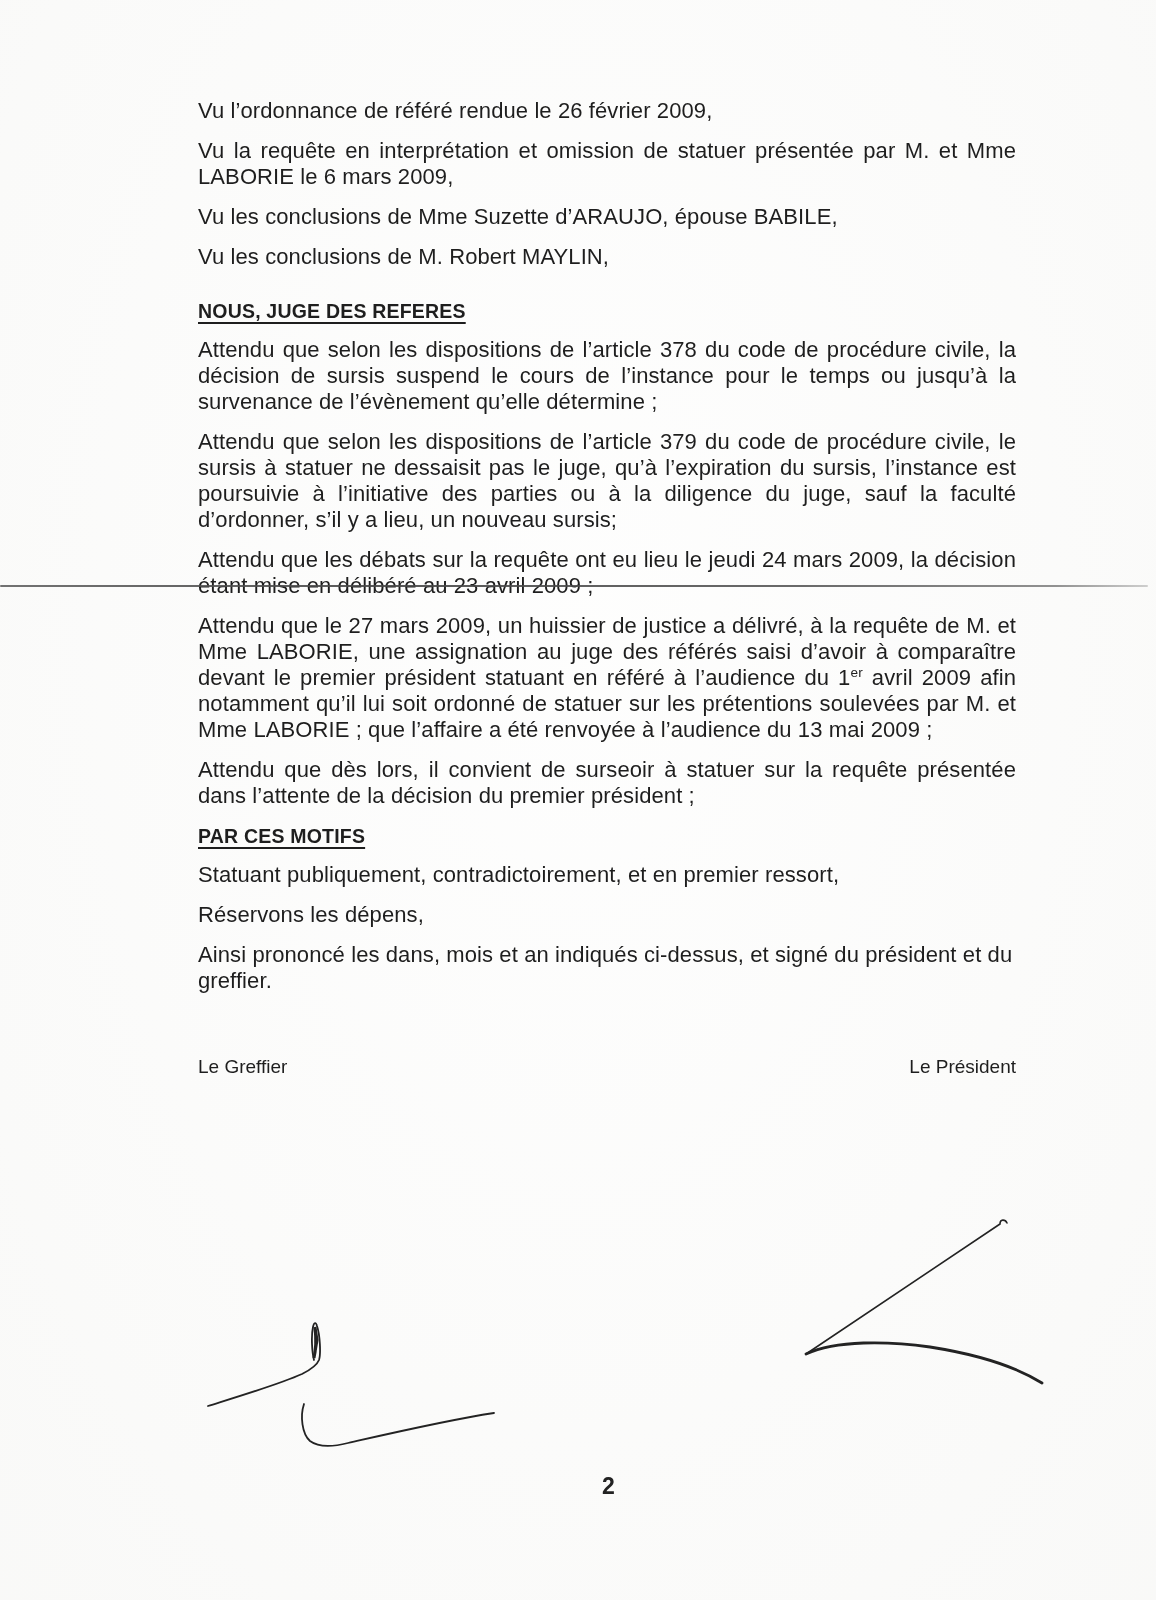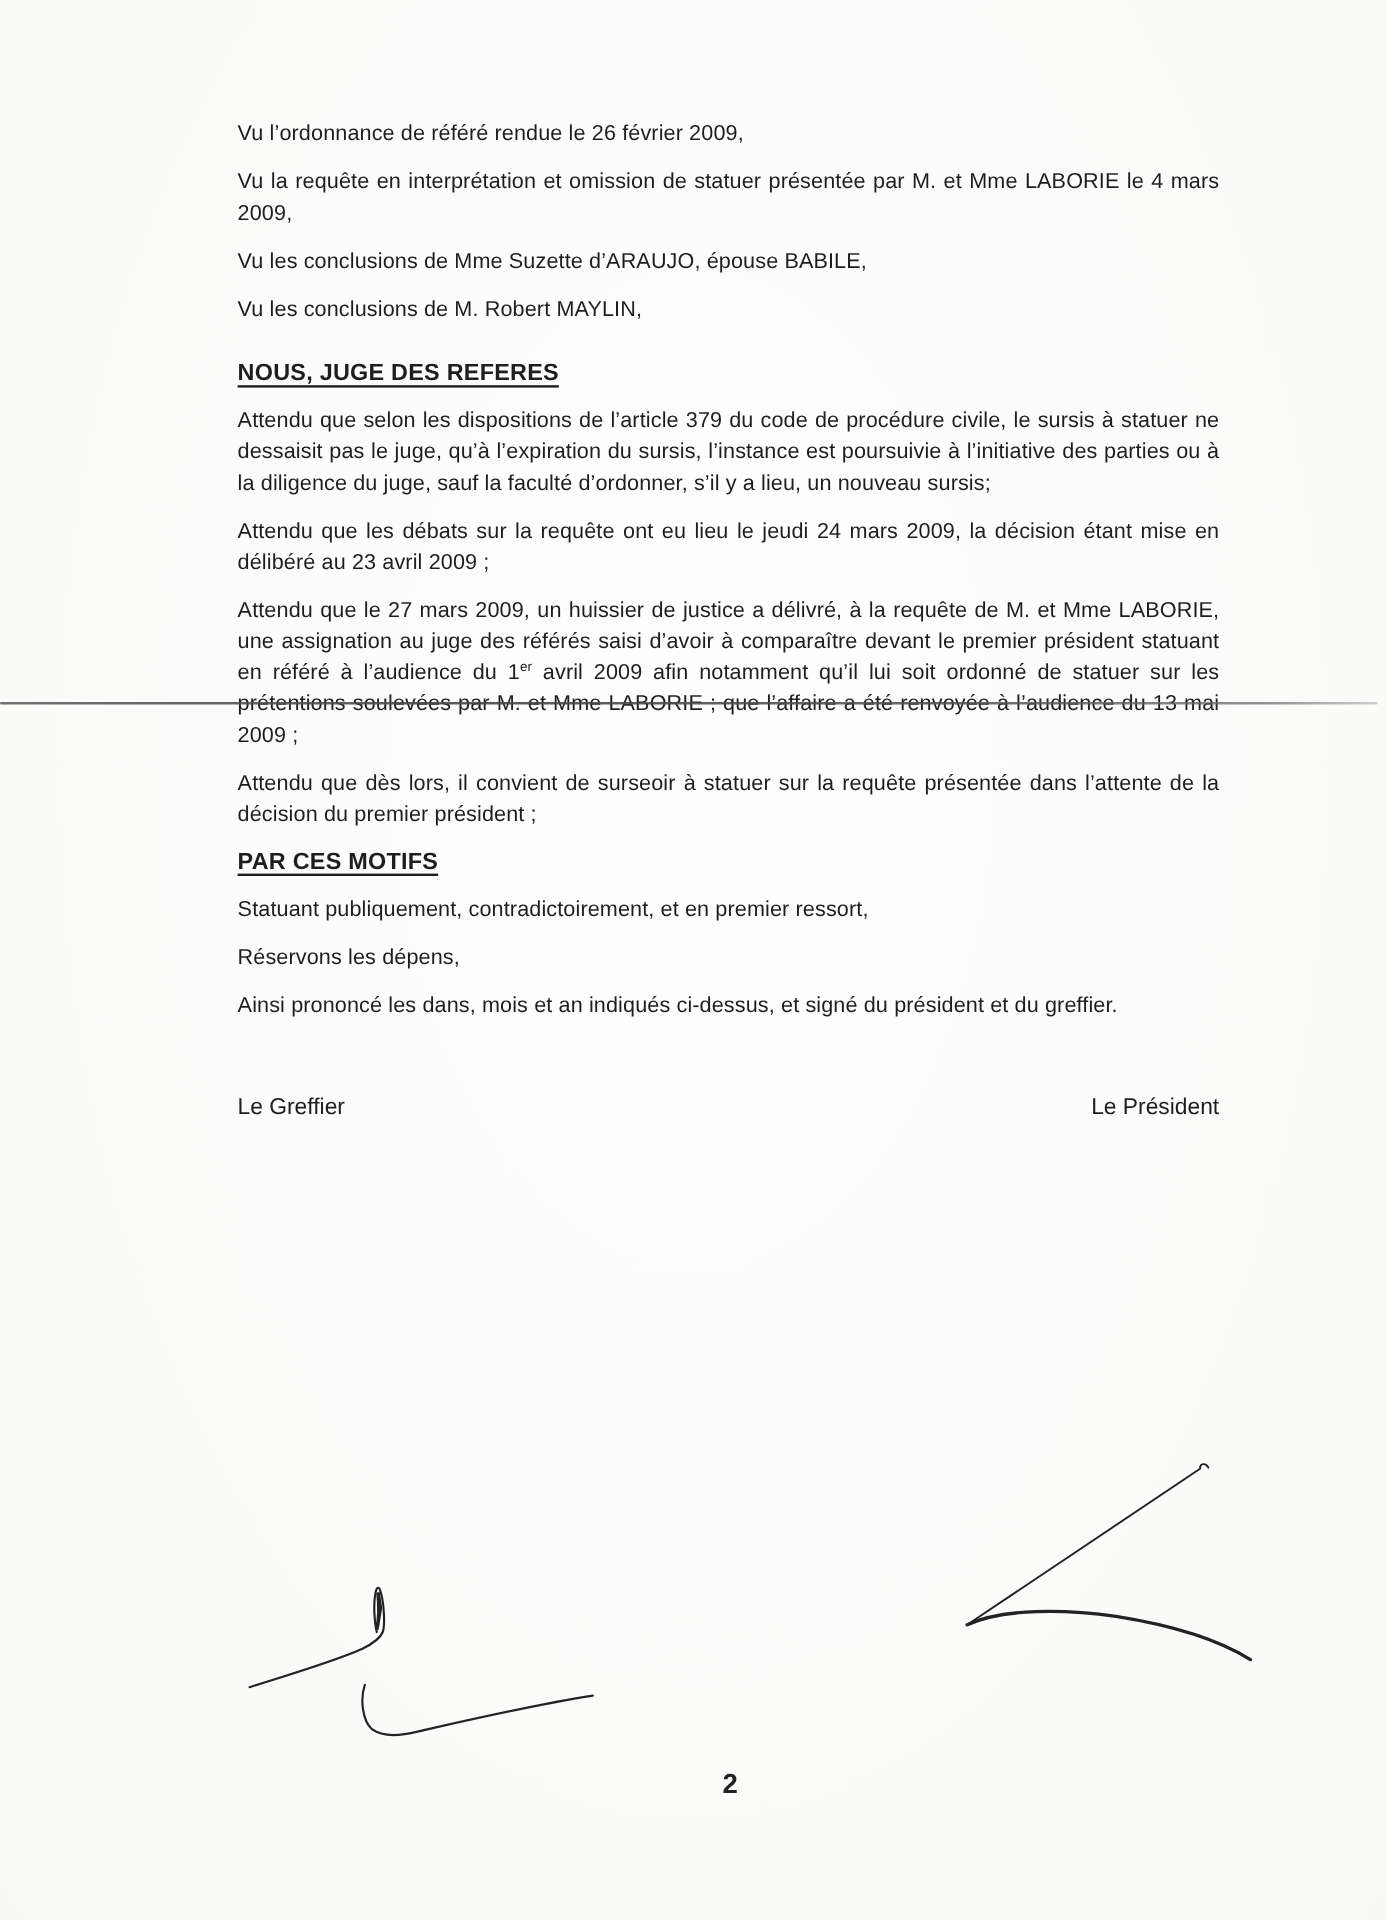--- a/index.html
+++ b/index.html
@@ -22,21 +22,21 @@
       #fcfcfb;
   }
   .text-col {
     position: absolute;
     left: 198px;
     top: 98px;
     width: 818px;
   }
   .text-col p {
     margin: 0 0 14px 0;
-    font-size: 18px;
+    font-size: 22px;
     line-height: 26px;
     letter-spacing: 0.1px;
   }
   .text-col p.j { text-align: justify; }
   .hd {
     font-size: 19.5px;
     line-height: 26px;
     font-weight: bold;
     letter-spacing: 0.2px;
     margin: 0 0 13px 0;
@@ -91,26 +91,27 @@
     color: #222;
   }
 </style>
 </head>
 <body>
 
 <div class="sheet">
 
   <main class="text-col">
     <p>Vu l’ordonnance de référé rendue le 26 février 2009,</p>
-    <p class="j">Vu la requête en interprétation et omission de statuer présentée par M. et Mme LABORIE le 4 mars 2009,</p>
+    <p class="j">Vu la requête en interprétation et omission de statuer présentée par M. et Mme LABORIE le 6 mars 2009,</p>
     <p>Vu les conclusions de Mme Suzette d’ARAUJO, épouse BABILE,</p>
     <p>Vu les conclusions de M. Robert MAYLIN,</p>
 
     <h2 class="hd hd-referes">NOUS, JUGE DES REFERES</h2>
 
+    <p class="j">Attendu que selon les dispositions de l’article 378 du code de procédure civile, la décision de sursis suspend le cours de l’instance pour le temps ou jusqu’à la survenance de l’évènement qu’elle détermine ;</p>
     <p class="j">Attendu que selon les dispositions de l’article 379 du code de procédure civile, le sursis à statuer ne dessaisit pas le juge, qu’à l’expiration du sursis, l’instance est poursuivie à l’initiative des parties ou à la diligence du juge, sauf la faculté d’ordonner, s’il y a lieu, un nouveau sursis;</p>
     <p class="j">Attendu que les débats sur la requête ont eu lieu le jeudi 24 mars 2009, la décision étant mise en délibéré au 23 avril 2009 ;</p>
 
     <p class="j"><span>Attendu que le 27 mars 2009, un huissier de justice a délivré, à la requête de M. et Mme LABORIE, une assignation au juge des référés saisi d’avoir à comparaître devant le premier président statuant en référé à l’audience du 1</span><sup>er</sup><span> avril 2009 afin notamment qu’il lui soit ordonné de statuer sur les prétentions soulevées par M. et Mme LABORIE ; que l’affaire a été renvoyée à l’audience du 13 mai 2009 ;</span></p>
 
     <p class="j">Attendu que dès lors, il convient de surseoir à statuer sur la requête présentée dans l’attente de la décision du premier président ;</p>
 
     <h2 class="hd hd-motifs">PAR CES MOTIFS</h2>
 
     <p>Statuant publiquement, contradictoirement, et en premier ressort,</p>

